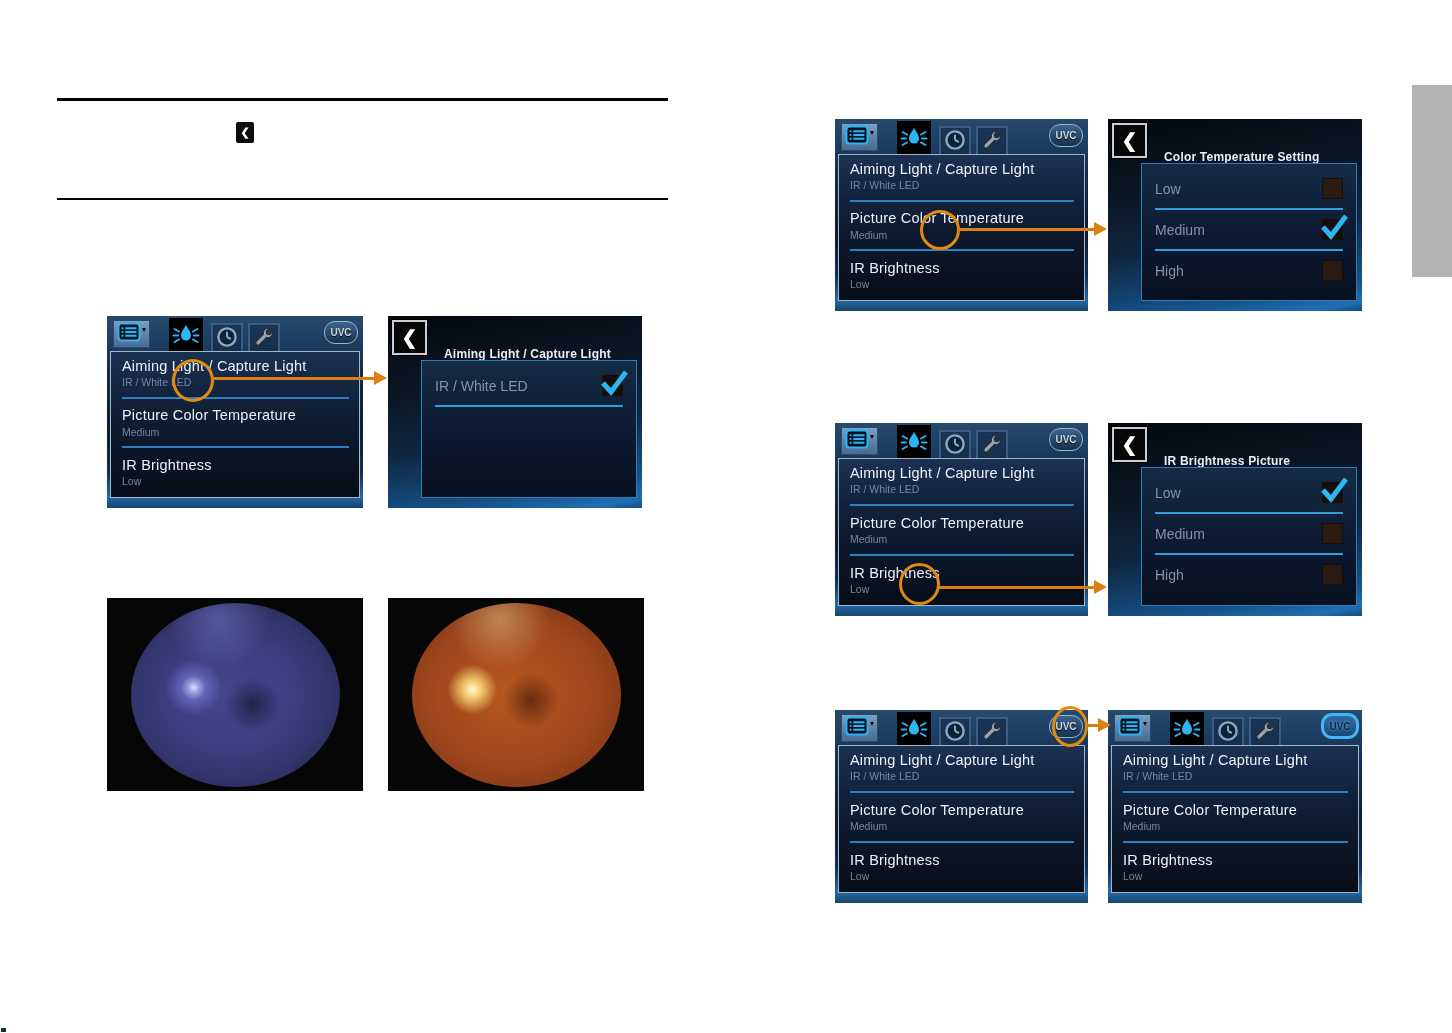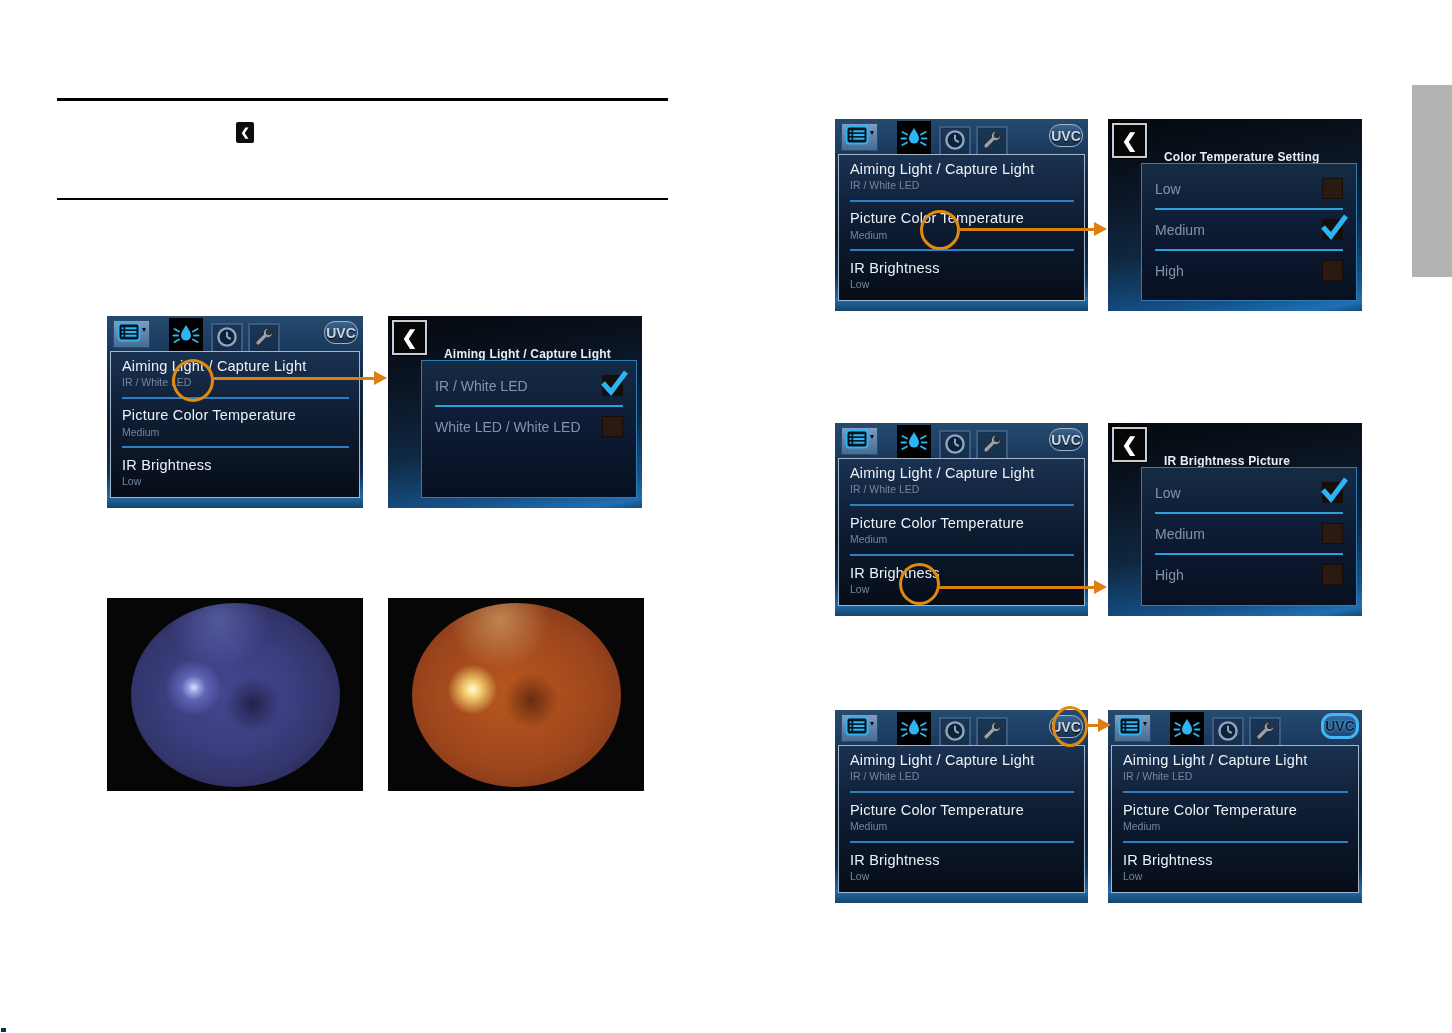--- a/index.html
+++ b/index.html
@@ -44,21 +44,21 @@
   .menu-btn .dd{font-size:8px;color:#04080e;margin-left:1px;align-self:flex-start;margin-top:4px;}
   .tab-light{position:absolute;left:62px;top:2px;width:34px;height:37px;background:#000;
     display:flex;align-items:center;justify-content:center;}
   .tab-underline{position:absolute;left:62px;top:39px;width:34px;height:3px;background:#2db4f2;}
   .tab-sq{position:absolute;top:7px;width:32px;height:31px;border:2px solid #3d5c82;
     box-shadow:inset 0 0 0 1px #16314f;background:rgba(13,30,50,.35);
     display:flex;align-items:center;justify-content:center;box-sizing:border-box;}
   .tab-clock{left:104px;} .tab-wrench{left:141px;}
   .uvc{position:absolute;right:5px;top:5px;width:34px;height:23px;border:1px solid #9fb3c5;
     border-radius:11px;background:linear-gradient(180deg,#3a6490,#16314f);color:#cdd7e0;
-    font-size:14px;font-weight:bold;display:flex;align-items:center;justify-content:center;
+    font-size:10px;font-weight:bold;display:flex;align-items:center;justify-content:center;
     text-shadow:0 1px 1px #000;box-sizing:border-box;}
   .uvc.active{right:3px;top:3px;width:38px;height:26px;border:3px solid #45b5f5;
     background:linear-gradient(180deg,#2f6ca6,#1a4878);color:#0a2036;text-shadow:0 0 2px #7fd0f7;}
 
   
   .panel-detail{position:absolute;inset:0;
     background:linear-gradient(170deg,#05080d 0%,#0a1422 30%,#0f2740 60%,#16528a 86%,
                #1e6fb2 96%,#174a77 100%);}
   .dp-back{position:absolute;left:4px;top:4px;width:35px;height:35px;background:#070707;
     border:2px solid #c9ced4;outline:1px solid #000;display:flex;align-items:center;
@@ -187,24 +187,20 @@
         </div>
         <div class="dp-title">Aiming Light / Capture Light</div>
         <div class="dp-box">
           <div class="dp-row">
             <span class="lbl">IR / White LED</span>
             <div class="cb checked"><span><svg width="30" height="29" viewBox="0 0 30 29">
                   <polyline points="4,15 12,24 27,4" fill="none" stroke="#2db4f2" stroke-width="5"></polyline>
                 </svg></span></div>
           </div>
           <div class="dp-div"></div>
-          <div class="dp-row">
-            <span class="lbl">White LED / White LED</span>
-            <div class="cb unchecked"></div>
-          </div>
         </div>
       </div>
     </div>
   <div class="mount" id="sp-b">
       <div class="panel-settings">
         <div class="menu-btn">
           <span><svg width="24" height="20" viewBox="0 0 24 20">
               <rect x="1.5" y="1.5" width="21" height="17" rx="3" fill="#03121f" stroke="#2db4f2" stroke-width="2"></rect>
               <circle cx="5.6" cy="6.3" r="1.1" fill="#2db4f2"></circle>
               <circle cx="5.6" cy="10" r="1.1" fill="#2db4f2"></circle>

